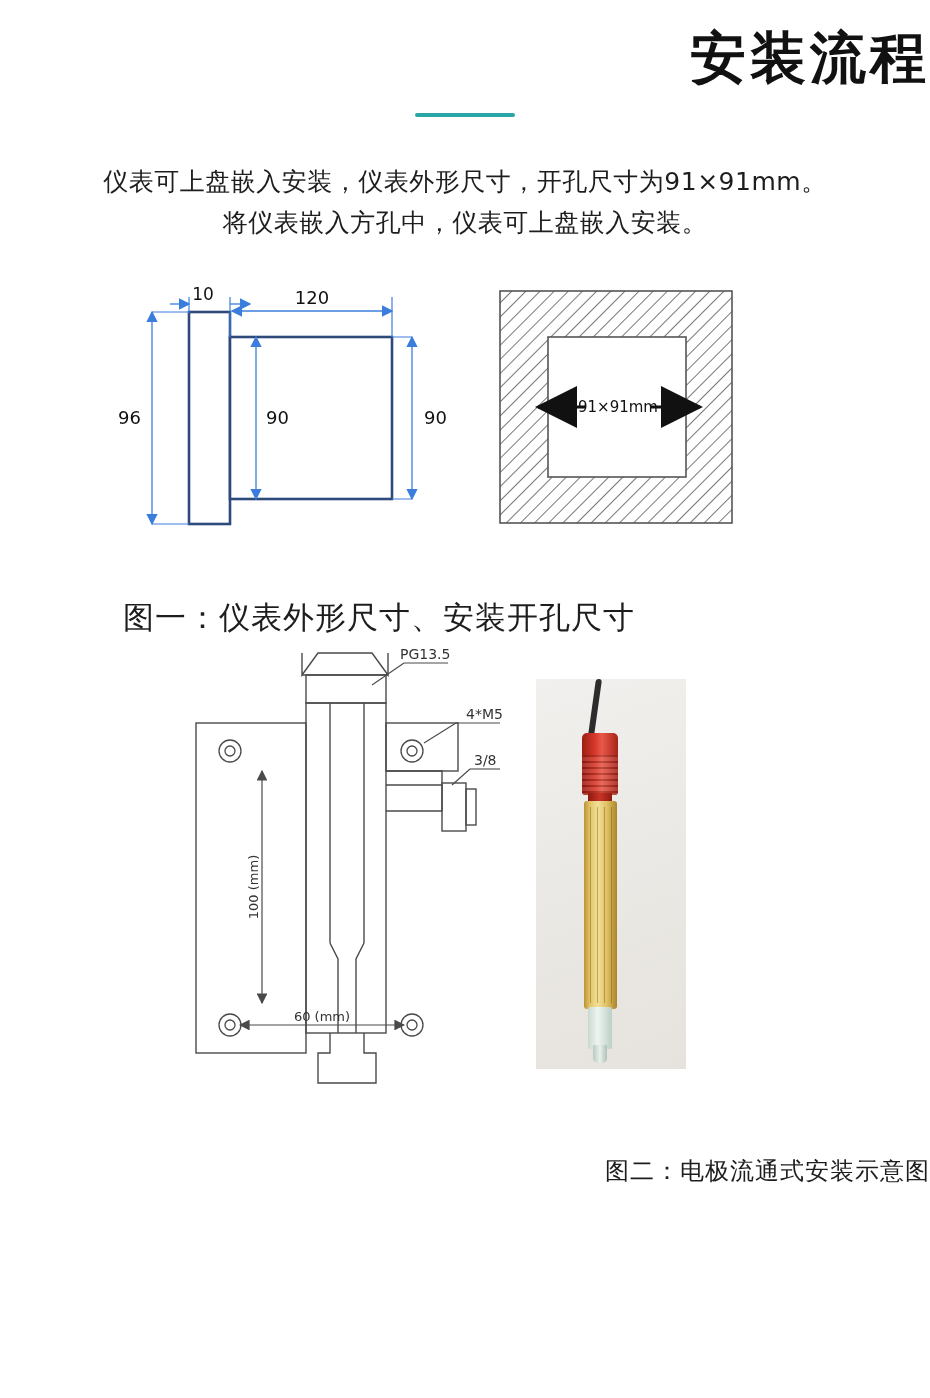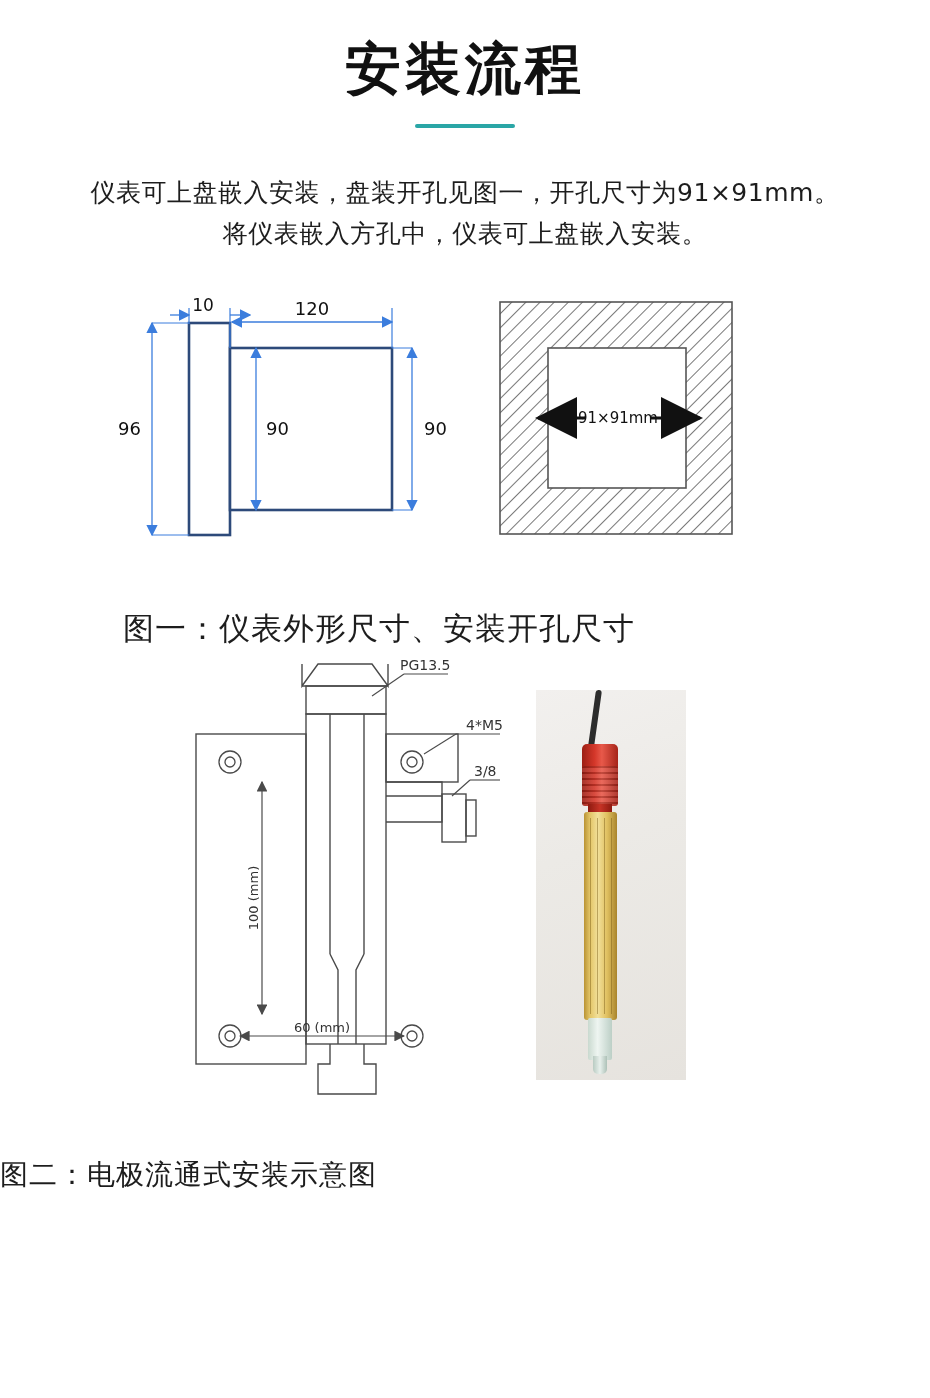--- a/index.html
+++ b/index.html
@@ -8,26 +8,26 @@
     background:#ffffff;
     font-family:"DejaVu Sans","Liberation Sans",sans-serif;
     color:#1a1a1a;
     overflow:hidden;
     position:relative;
   }
   .page{position:relative;width:930px;height:1398px;}
 
   
   .title{
-    text-align:center;
+    text-align:right;
     font-size:56px;
     font-weight:bold;
     letter-spacing:4px;
     color:#111;
-    padding-top:38px;
+    padding-top:27px;
     line-height:1.1;
   }
   .title-rule{
     width:100px;height:4px;
     background:#2aa6a6;
     margin:24px auto 0 auto;
     border-radius:2px;
   }
 
   
@@ -47,24 +47,24 @@
     text-align:center;
     font-size:31px;
     color:#1d1d1d;
     margin-top:18px;
     letter-spacing:1px;
   }
 
   
   .fig2-wrap{position:relative;width:930px;height:560px;margin-top:64px;}
   .fig2-caption{
-    text-align:left;
-    font-size:28px;
+    text-align:right;
+    font-size:24px;
     color:#1d1d1d;
-    margin-top:32px;
+    margin-top:42px;
     letter-spacing:1px;
   }
 
   svg{display:block;}
 
   
   .photo{
     position:absolute;
     left:536px;top:36px;
     width:150px;height:390px;
@@ -112,21 +112,21 @@
 </style>
 </head>
 <body>
 
 <div class="page">
 
   <div class="title">安装流程</div>
   <div class="title-rule"></div>
 
   <div class="intro">
-    <div>仪表可上盘嵌入安装，盘装开孔见图一，开孔尺寸为91×91mm。</div>
+    <div>仪表可上盘嵌入安装，仪表外形尺寸，开孔尺寸为91×91mm。</div>
     <div>将仪表嵌入方孔中，仪表可上盘嵌入安装。</div>
   </div>
 
   <div class="fig1-wrap">
     <svg width="930" height="300" viewBox="0 0 930 300">
       <defs>
         <marker id="arrB" markerWidth="9" markerHeight="9" refX="8" refY="4.5" orient="auto">
           <path d="M0,0 L9,4.5 L0,9 z" fill="#3b7ddd"></path>
         </marker>
         <marker id="arrBs" markerWidth="9" markerHeight="9" refX="1" refY="4.5" orient="auto">

